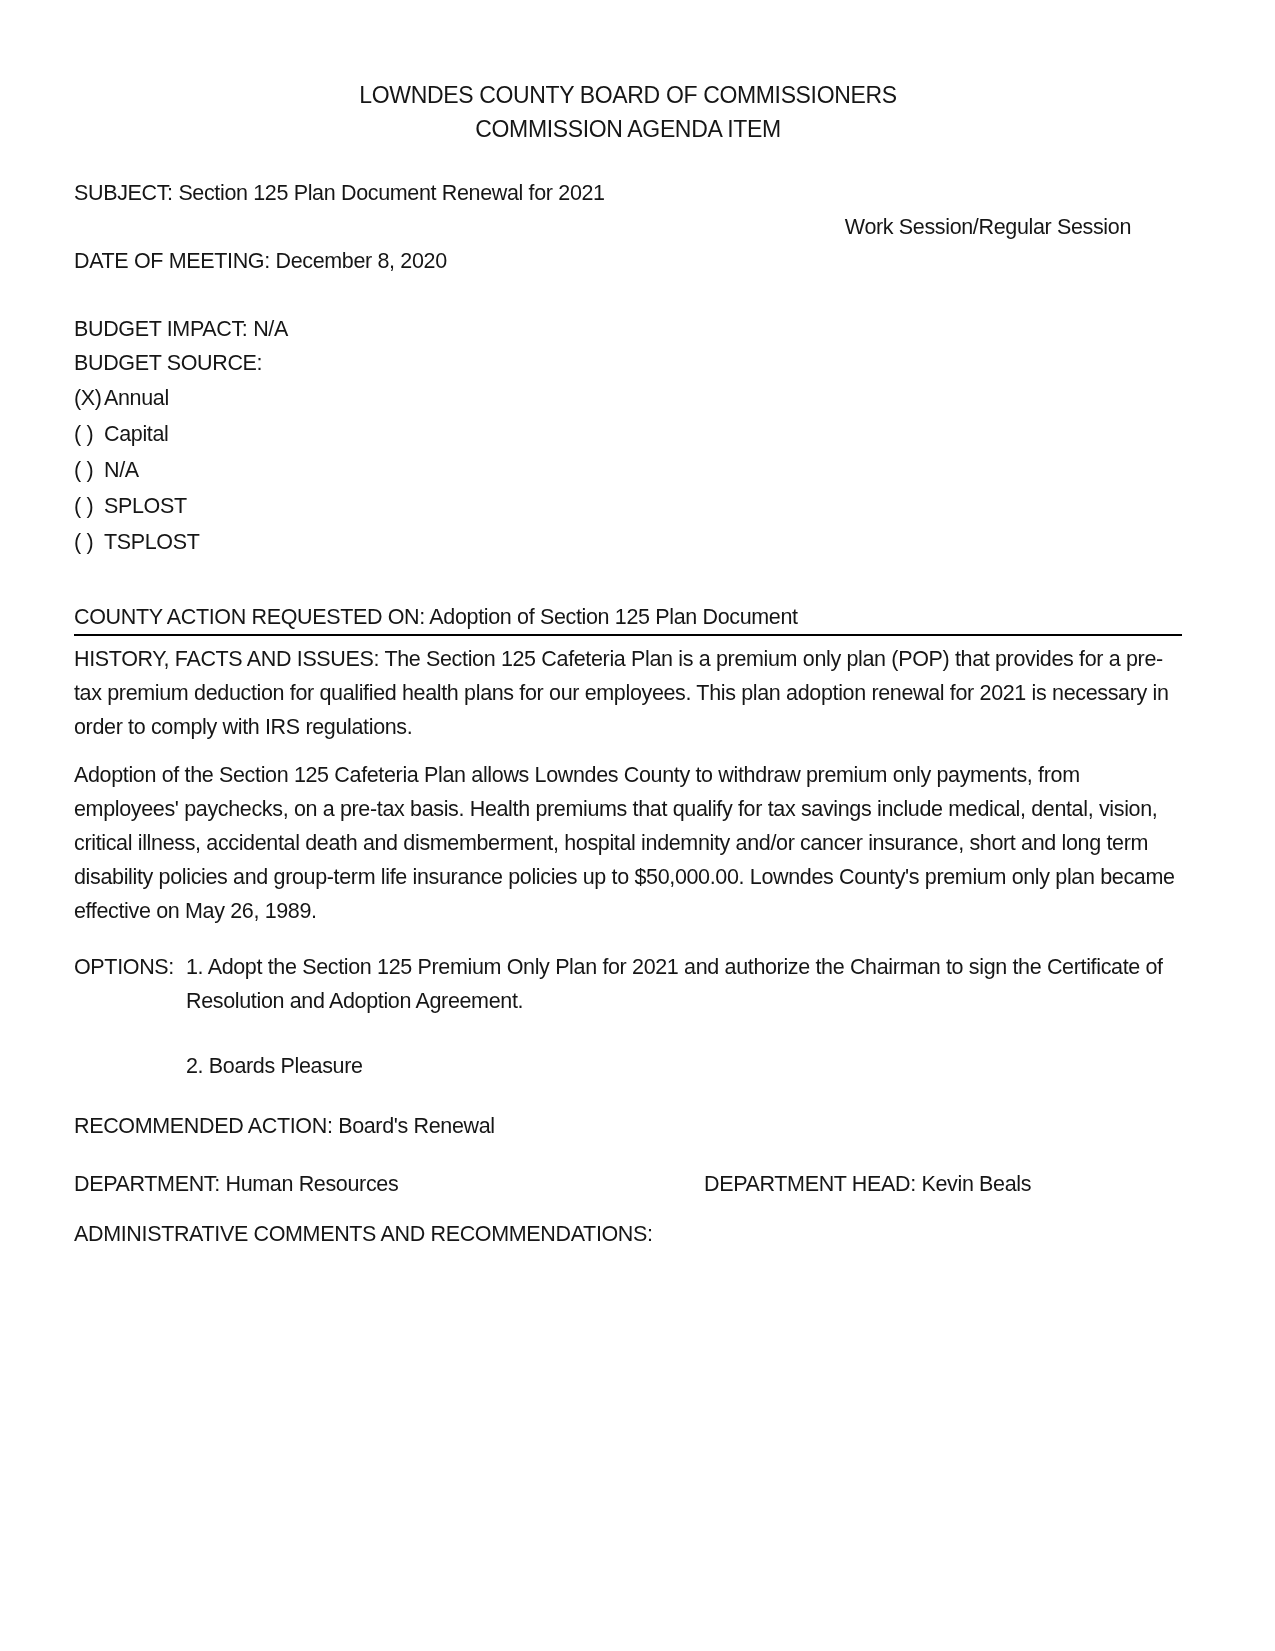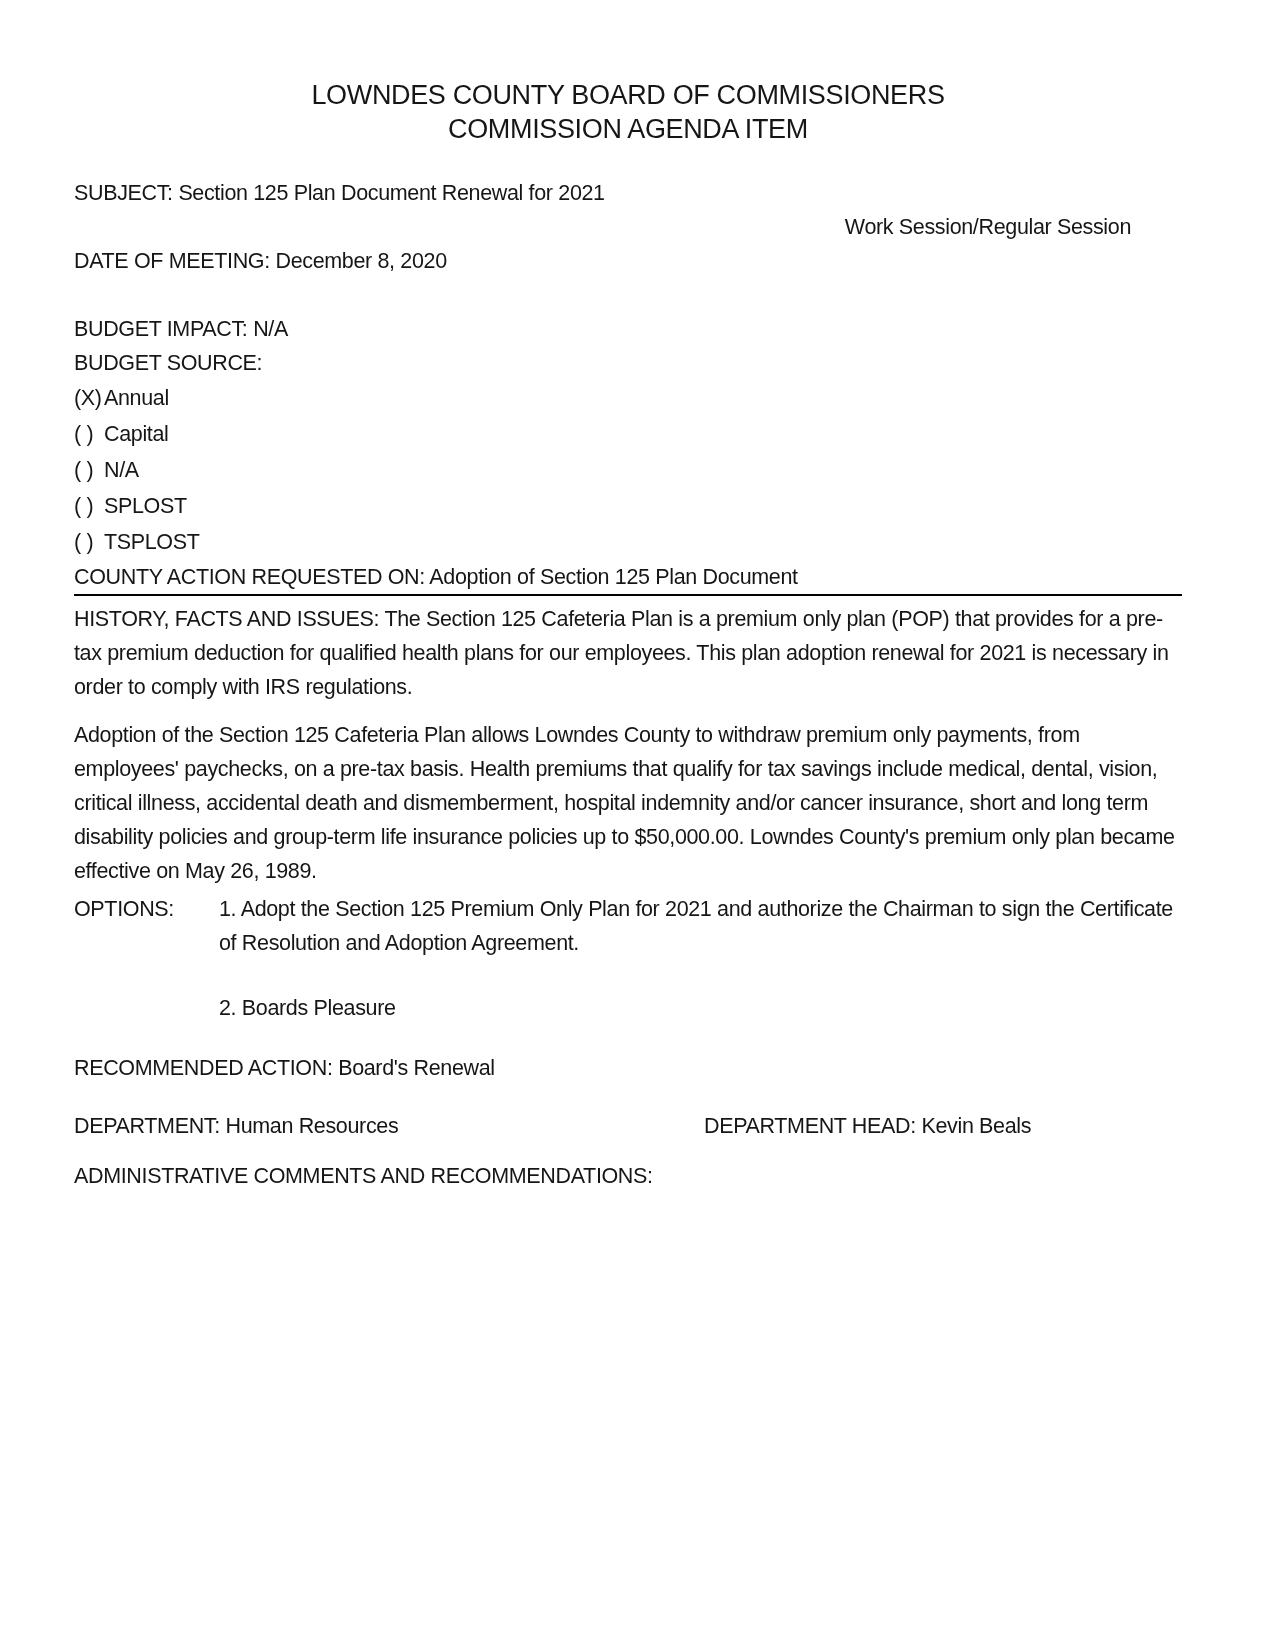--- a/index.html
+++ b/index.html
@@ -19,21 +19,21 @@
     letter-spacing: -0.35px;
     line-height: 34px;
     box-sizing: border-box;
     padding: 78px 93px 0 74px;
     overflow: hidden;
   }
   .title-block {
     text-align: center;
   }
   .title-line {
-    font-size: 27px;
+    font-size: 23px;
     line-height: 34px;
     white-space: nowrap;
   }
   .subject-line {
     margin-top: 30px;
   }
   .session-line {
     text-align: right;
     padding-right: 51px;
   }
@@ -49,33 +49,33 @@
     list-style: none;
   }
   .funding-list li {
     line-height: 36px;
   }
   .funding-mark {
     display: inline-block;
     min-width: 30px;
   }
   .county-action-line {
+    margin-top: 40px;
     border-bottom: 2px solid #000;
   }
   .para-1 {
     margin-top: 6px;
   }
   .para-2 {
     margin-top: 14px;
   }
   .options-block {
-    margin-top: 4px;
+    margin-top: 22px;
     display: flex;
     align-items: flex-start;
-    gap: 33px;
   }
   .options-label {
     width: 112px;
     flex: 0 0 112px;
   }
   .options-items {
     flex: 1 1 auto;
   }
   .option-item-2 {
     margin-top: 31px;

